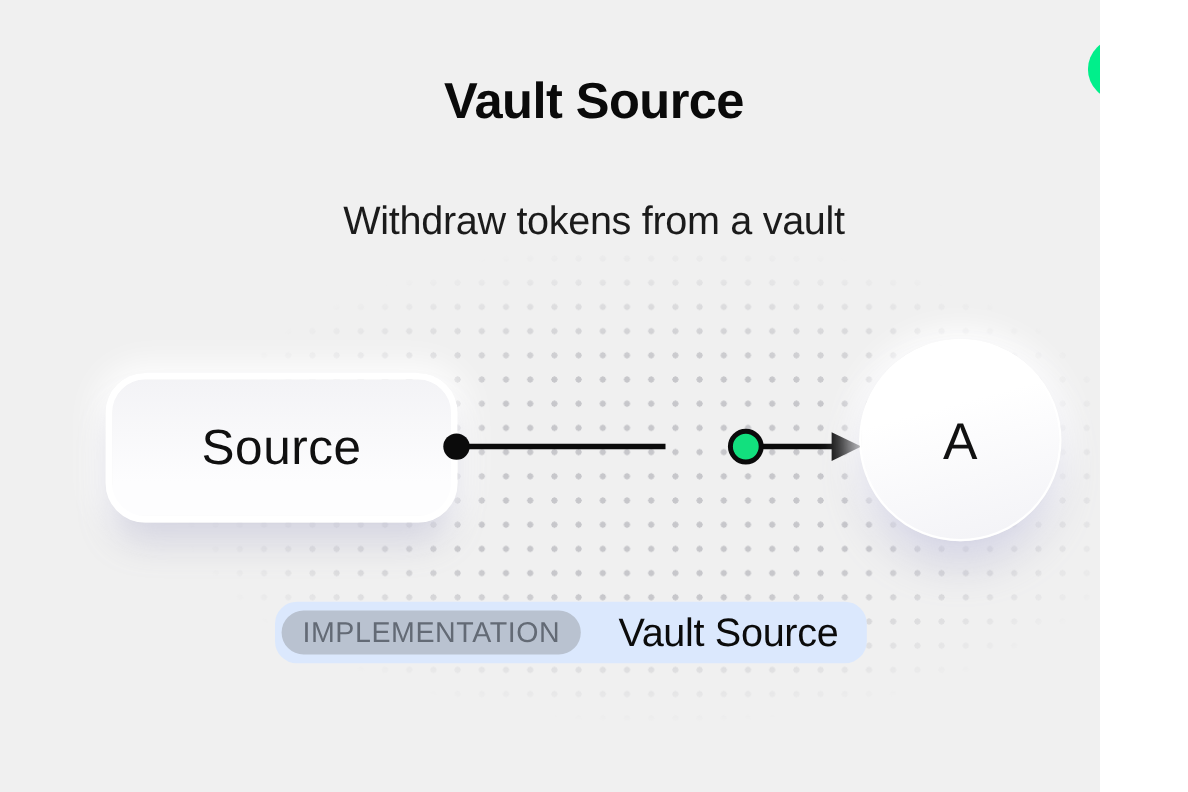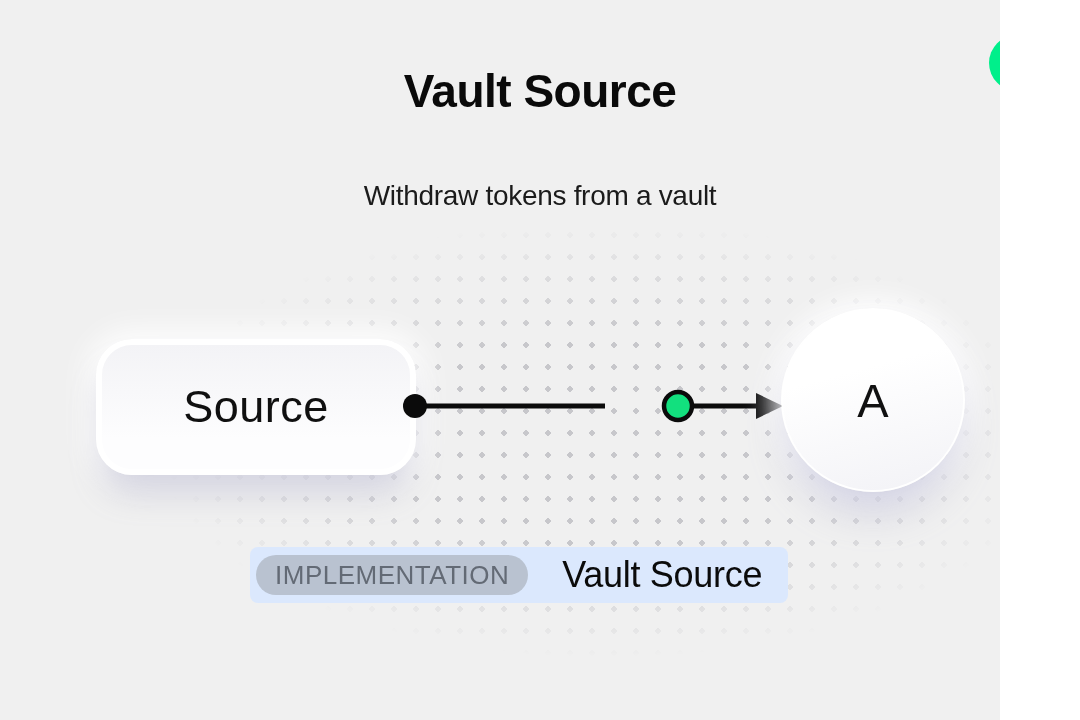--- a/index.html
+++ b/index.html
@@ -17,42 +17,42 @@
     -webkit-mask-image:radial-gradient(ellipse 52% 38% at 56% 61%,rgba(0,0,0,.95) 38%,rgba(0,0,0,0) 80%);
             mask-image:radial-gradient(ellipse 52% 38% at 56% 61%,rgba(0,0,0,.95) 38%,rgba(0,0,0,0) 80%);
   }
   .logo{position:absolute;left:989px;top:35px;width:56px;height:56px;z-index:3;}
   .title{
     position:absolute;left:0;top:64px;width:1080px;text-align:center;z-index:3;
     font-size:46px;font-weight:700;color:#0a0a0a;letter-spacing:-0.5px;
   }
   .subtitle{
     position:absolute;left:0;top:180px;width:1080px;text-align:center;z-index:3;
-    font-size:28px;font-weight:400;color:#1b1b1b;letter-spacing:-0.3px;
+    font-size:36px;font-weight:400;color:#1b1b1b;letter-spacing:-0.3px;
   }
   .vault-box{
     position:absolute;left:96px;top:339px;width:320px;height:136px;z-index:2;
     border-radius:36px;border:6px solid #ffffff;box-sizing:border-box;
     background:linear-gradient(180deg,#f3f3f6 0%,#fdfdfe 75%);
     box-shadow:0 24px 32px -8px rgba(145,145,180,0.38),0 0 28px 10px rgba(255,255,255,0.85);
     display:flex;align-items:center;justify-content:center;
   }
   .vault-box span{font-size:45px;color:#101010;letter-spacing:0.5px;}
   .edge{position:absolute;left:398px;top:376px;z-index:2;}
   .circle-a{
     position:absolute;left:781px;top:308px;width:184px;height:184px;z-index:2;
     border-radius:50%;box-sizing:border-box;border:2px solid #ffffff;
     background:linear-gradient(165deg,#ffffff 35%,#f2f2f6 100%);
     box-shadow:0 26px 42px -10px rgba(148,148,190,0.45),0 0 26px 10px rgba(255,255,255,0.9);
     display:flex;align-items:center;justify-content:center;
   }
   .circle-a span{font-size:47px;color:#111;}
   .badge{
     position:absolute;left:250px;top:547px;height:56px;z-index:2;
-    background:#dbe8fd;border-radius:8px;
+    background:#dbe8fd;border-radius:20px;
     display:inline-flex;align-items:center;gap:34px;
     padding:0 26px 0 6px;box-sizing:border-box;text-align:center;
   }
   .badge .tag{
     display:inline-flex;align-items:center;height:40px;border-radius:20px;
     background:#b9c2d0;color:#636a75;font-size:26px;font-weight:500;
     padding:0 19px;letter-spacing:0.5px;white-space:nowrap;
   }
   .badge .label{font-size:36px;color:#0b0b0b;letter-spacing:-0.3px;white-space:nowrap;}
 </style>

